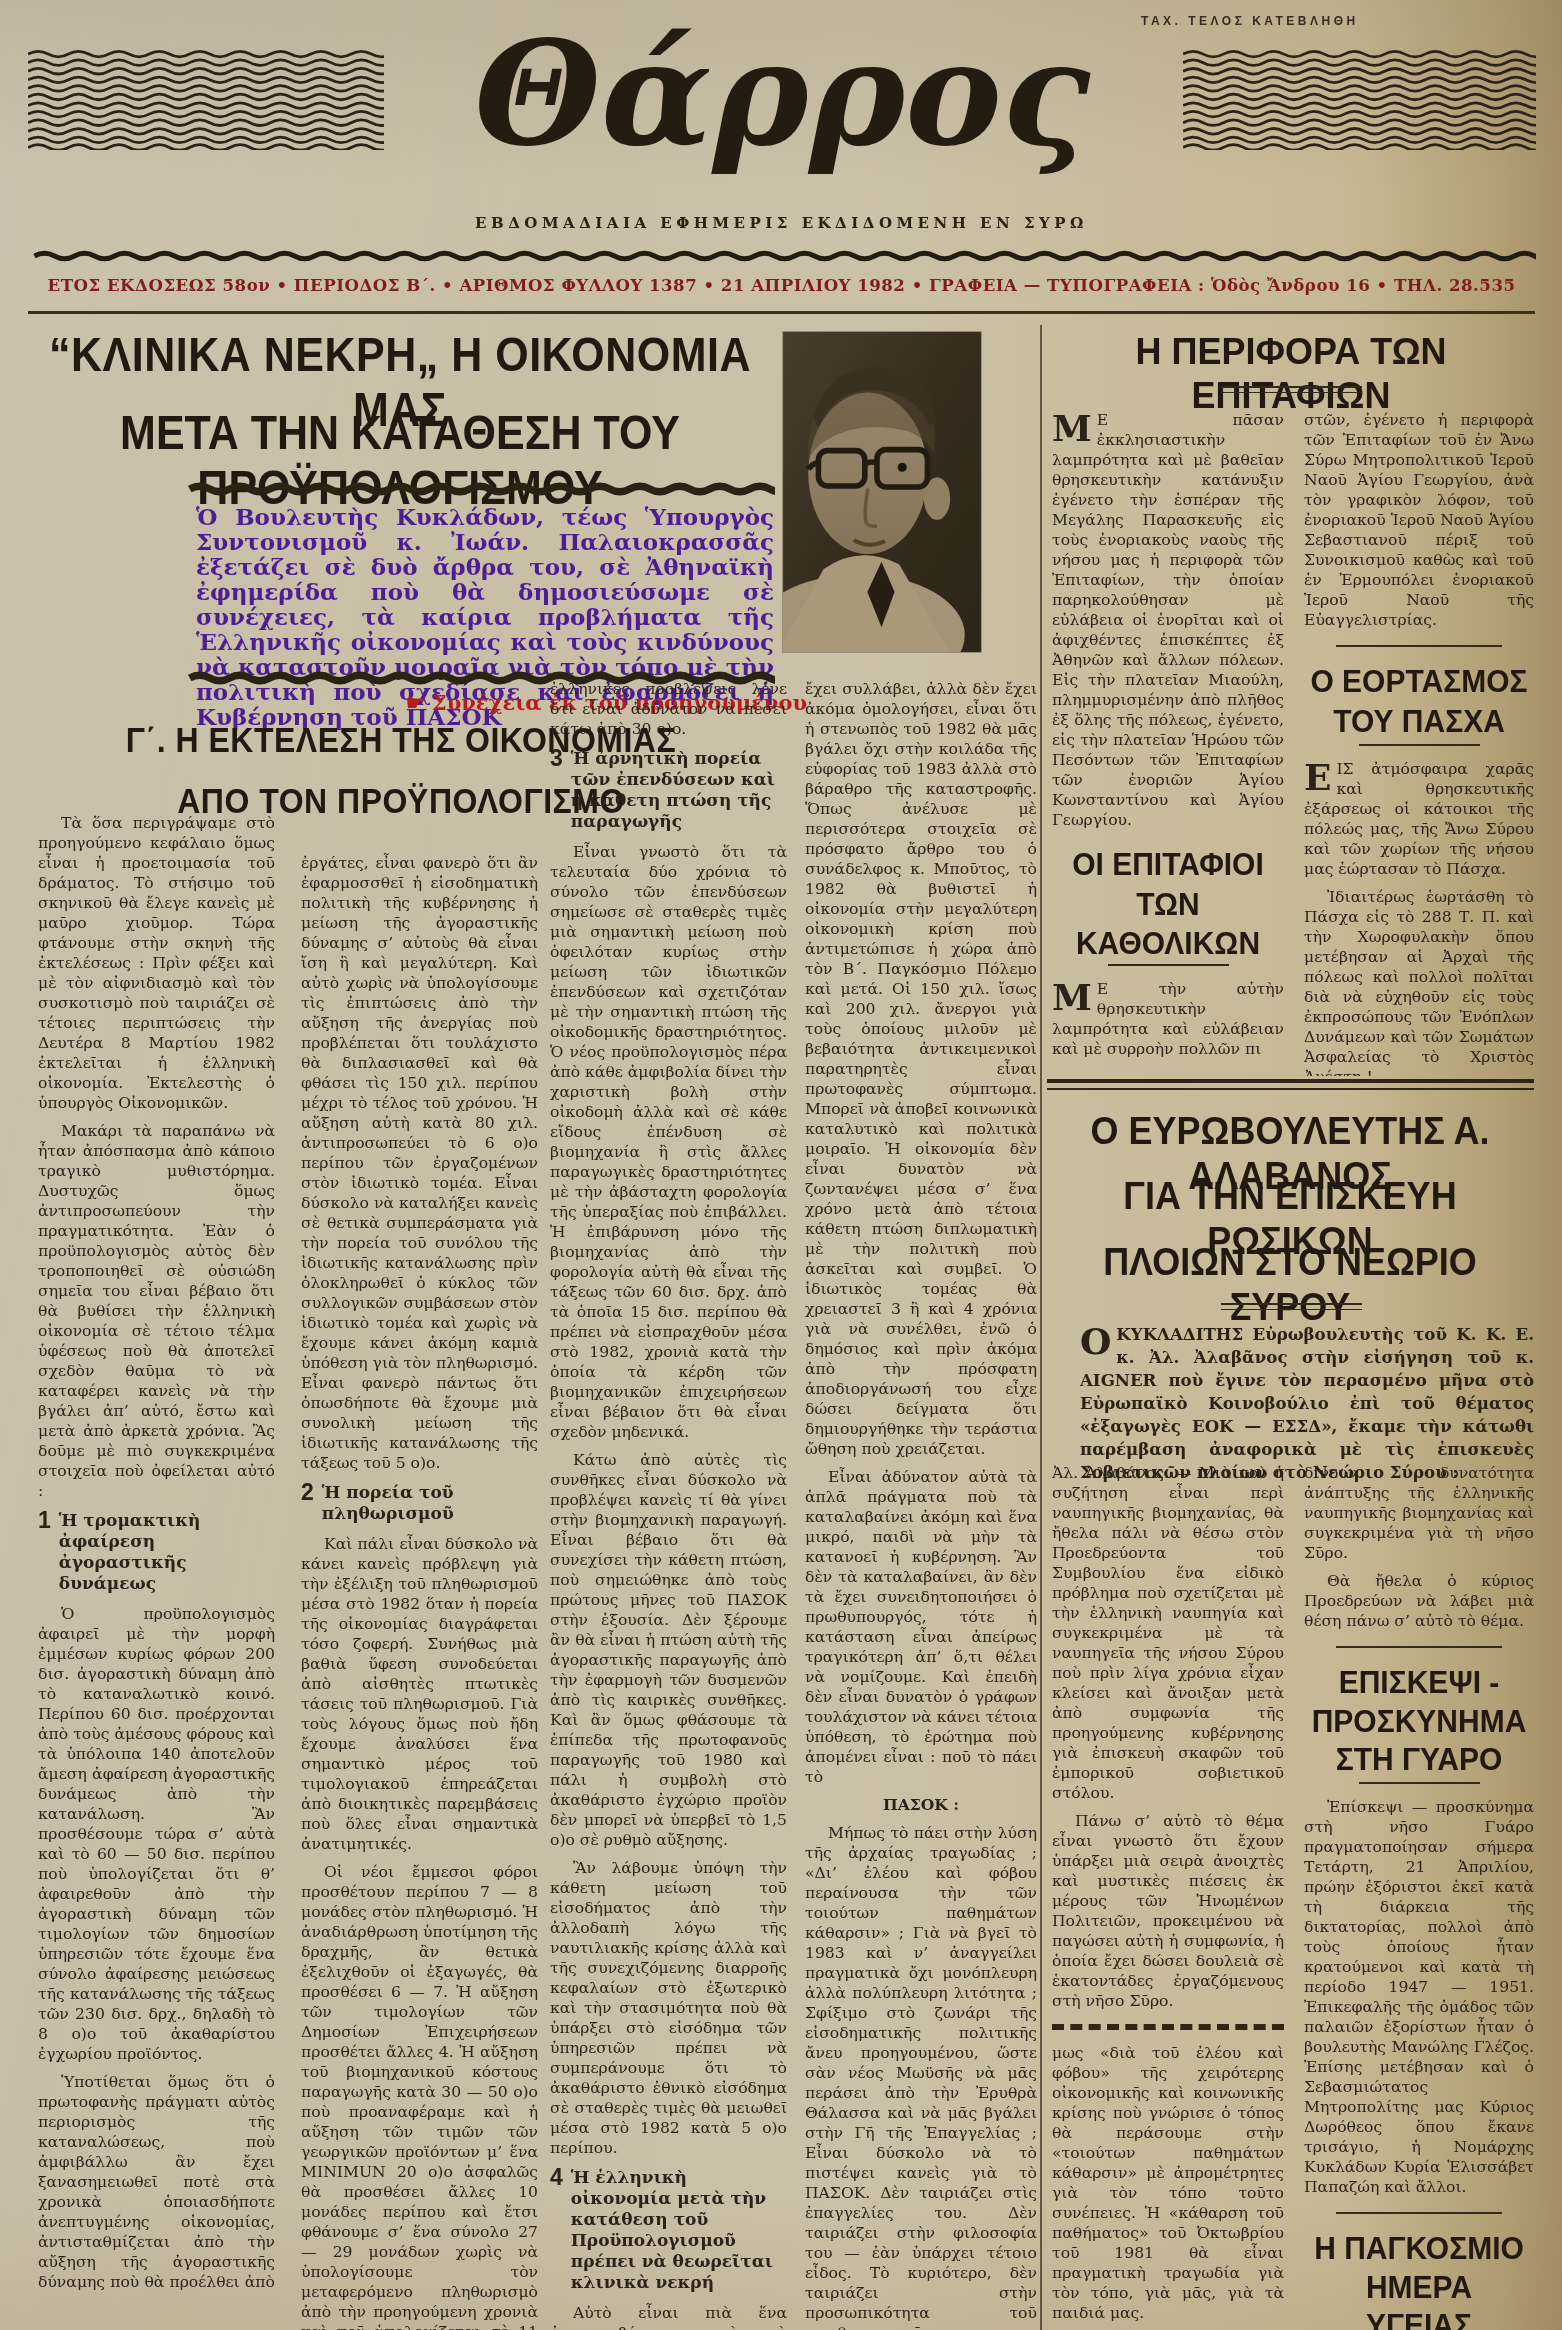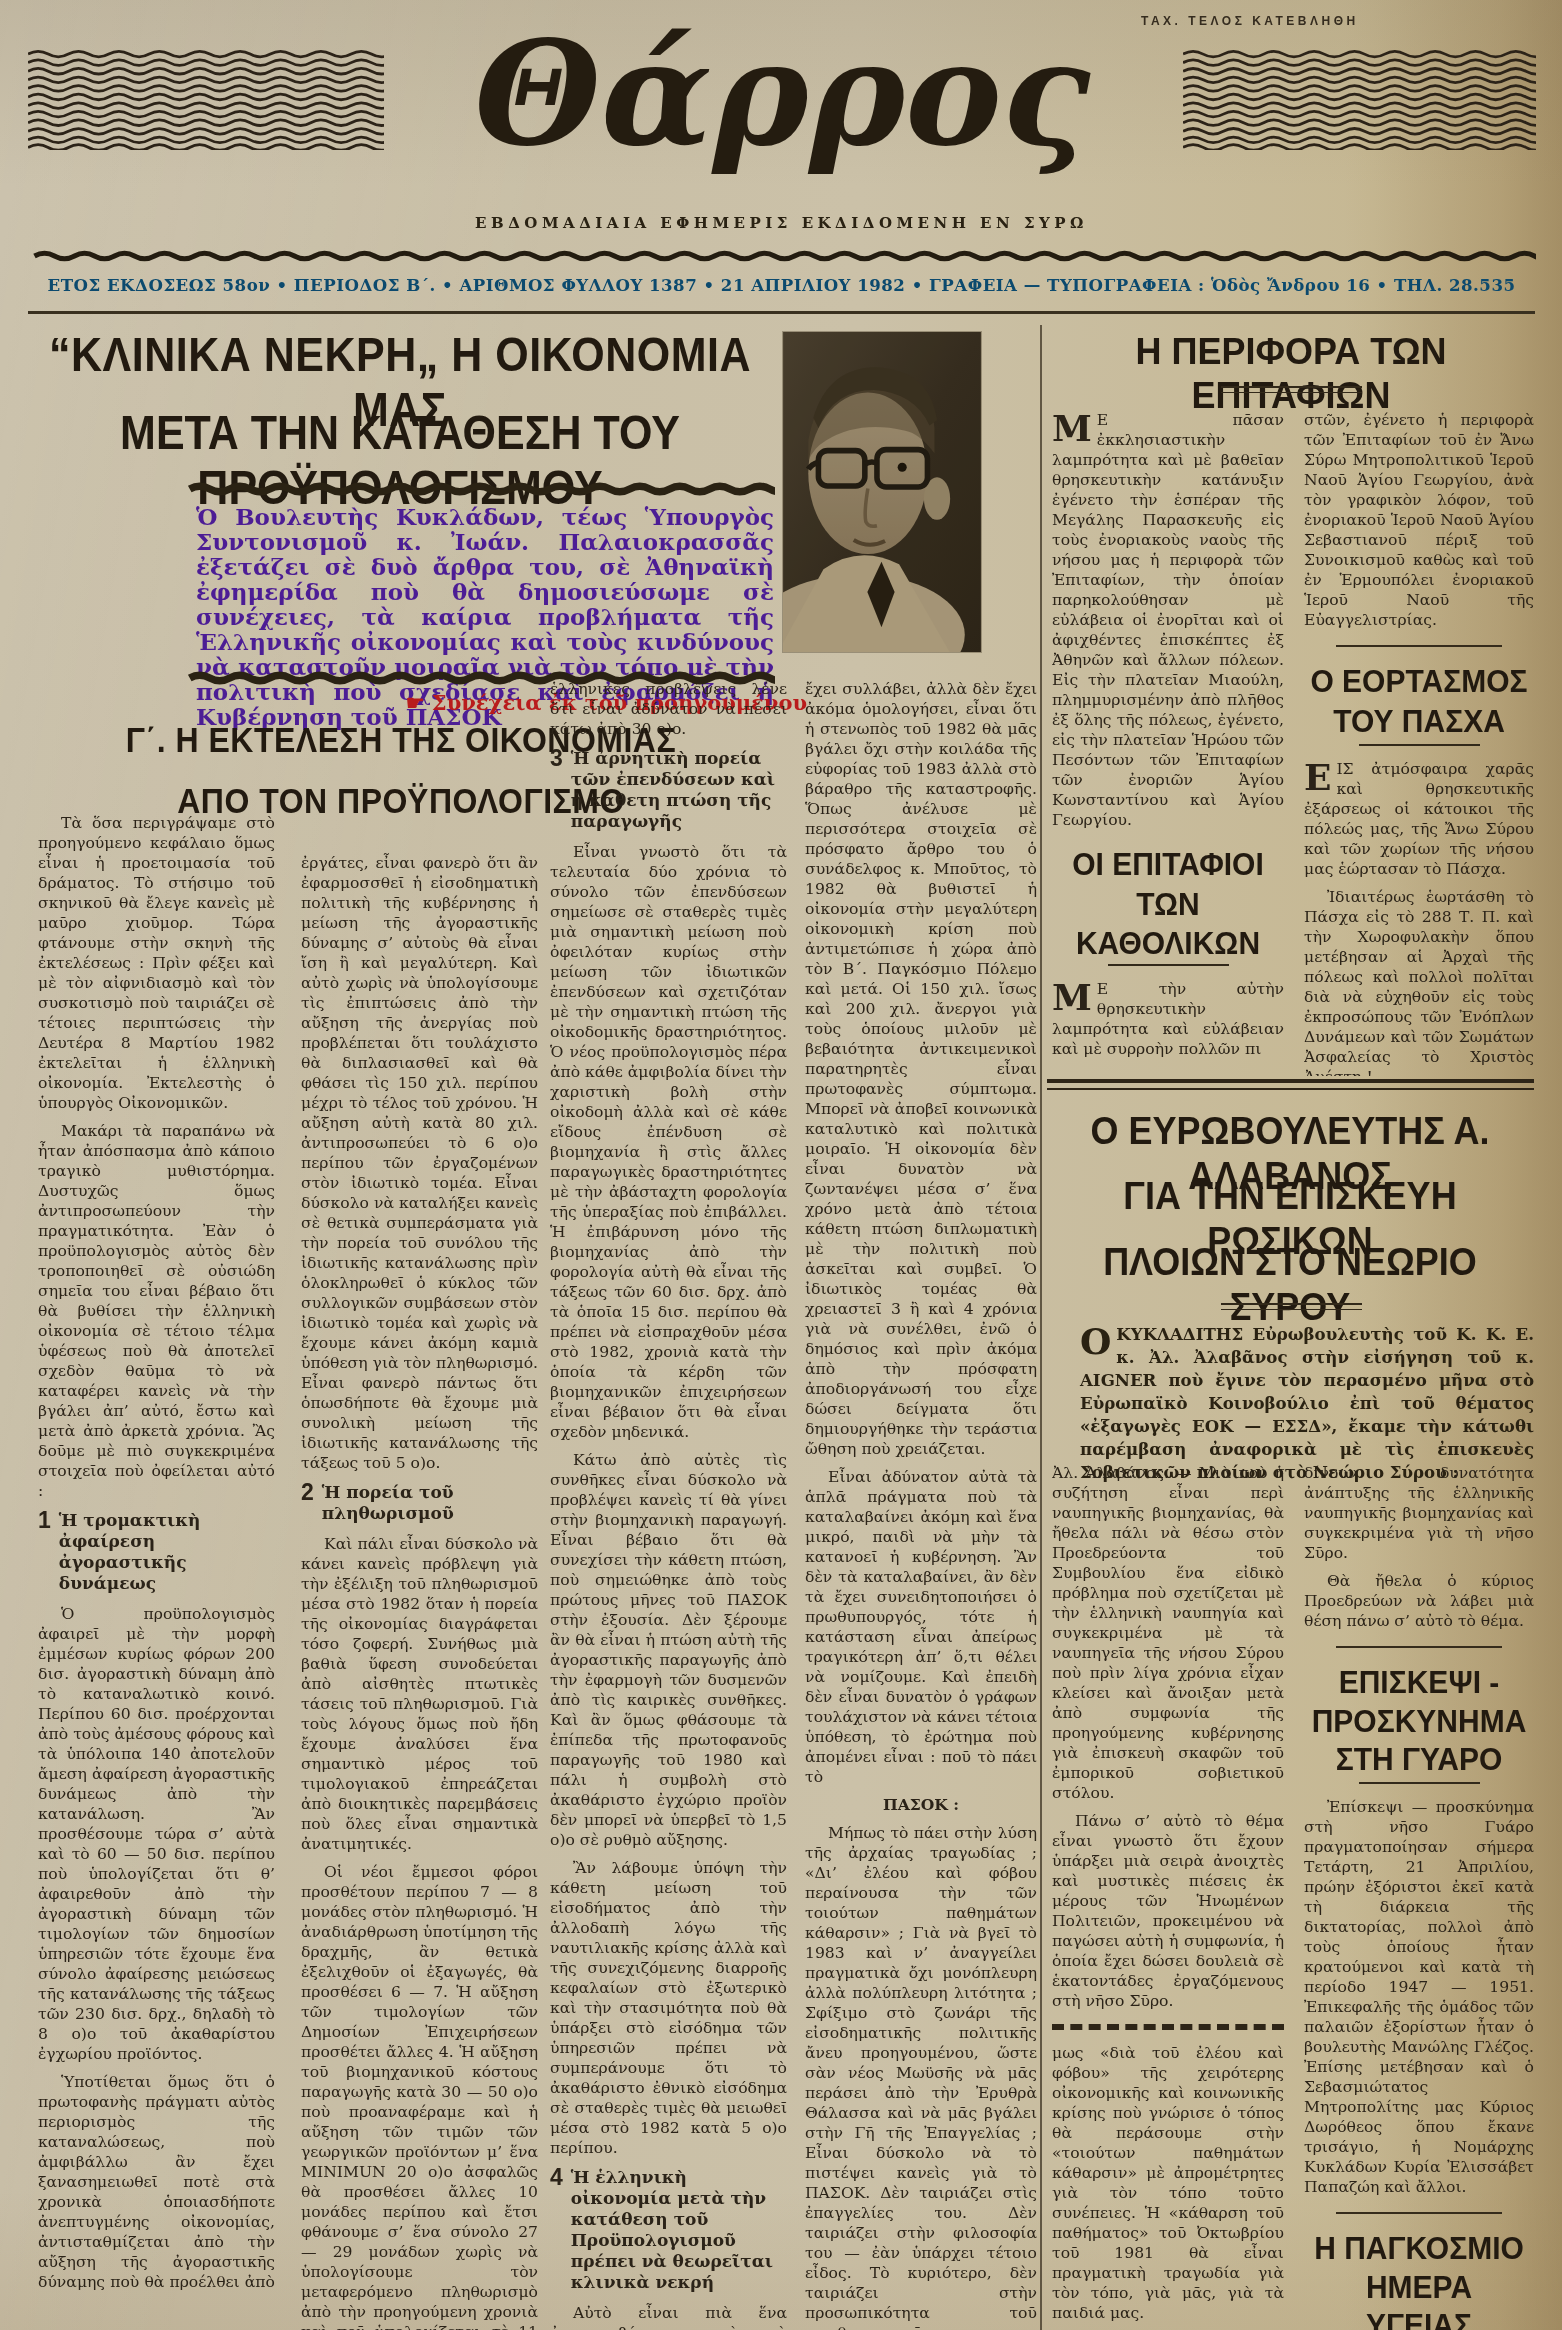--- a/index.html
+++ b/index.html
@@ -26,21 +26,21 @@
   .abs{position:absolute;}
   
   .postal{left:1141px;top:14px;font-family:"Liberation Sans",sans-serif;
     font-size:12px;letter-spacing:3.5px;font-weight:600;color:#352c1f;}
   .title{left:394px;top:14px;width:777px;text-align:center;
     font-family:"DejaVu Serif",serif;font-style:italic;font-weight:bold;
     font-size:145px;line-height:1.1;color:#241c10;}
   .subtitle{left:0;top:214px;width:1563px;text-align:center;font-weight:bold;
     font-size:15px;letter-spacing:4.5px;color:#2a2213;}
   .issueline{left:0;top:275px;width:1563px;text-align:center;font-weight:bold;
-    font-size:16.6px;letter-spacing:0.5px;color:#0c4a6e;}
+    font-size:16.6px;letter-spacing:0.5px;color:#7f1d1d;}
   .thinrule{left:28px;top:311px;width:1507px;height:2.5px;background:#39301f;}
   
   .h-sans{font-family:"Liberation Sans",sans-serif;font-weight:700;color:var(--hink);}
   .mainh1{left:24px;top:327px;width:752px;text-align:center;font-size:43px;
     letter-spacing:0.5px;transform:scaleY(1.12);transform-origin:top center;}
   .mainh2{left:24px;top:405px;width:752px;text-align:center;font-size:43px;
     letter-spacing:0px;transform:scaleY(1.12);transform-origin:top center;}
   .leadp{left:196px;top:504px;width:578px;font-size:23px;line-height:25px;
     font-weight:bold;text-align:justify;color:#4c1d95;}
   

